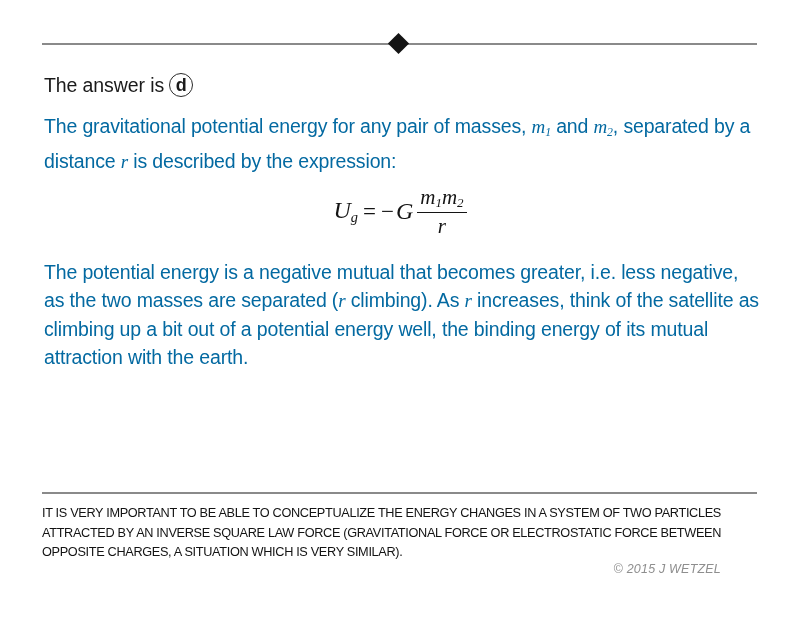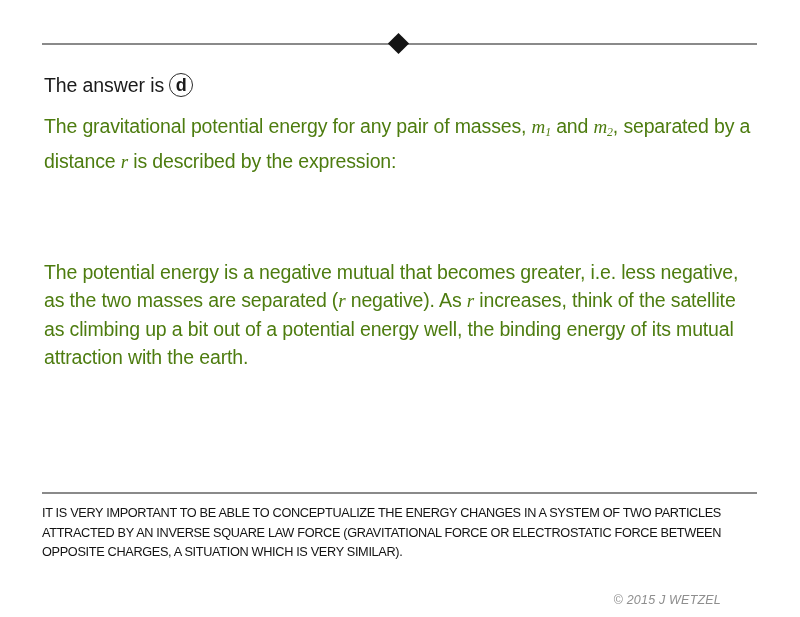--- a/index.html
+++ b/index.html
@@ -77,21 +77,21 @@
 
   
   .para {
     position: absolute;
     left: 44px;
     width: 716px;
     font-size: 19.5px;
     line-height: 28px;
     letter-spacing: -0.15px;
     text-align: left;
-    color: #4d7c0f;
+    color: #0369a1;
   }
   #para-1 { top: 112px; }
   #para-2 { top: 258px; }
 
   .mvar {
     font-family: "Liberation Serif", serif;
     font-style: italic;
     font-size: 19px;
   }
   .mvar sub {
@@ -189,21 +189,21 @@
     font-size: 13.2px;
     line-height: 19.5px;
     letter-spacing: -0.35px;
     color: #131313;
     transform: scaleX(0.965);
     transform-origin: left top;
   }
   .copyright {
     position: absolute;
     right: 43px;
-    top: 593px;
+    top: 562px;
     font-size: 12.5px;
     font-style: italic;
     color: #8e8e8e;
     letter-spacing: 0.2px;
     text-align: center;
   }
 </style>
 </head>
 <body>
 
@@ -215,22 +215,31 @@
   </div>
 
   <div class="answer-line">
     <span class="ans-text">The answer is</span><span class="circled">d</span>
   </div>
 
   <div class="para" id="para-1">
     <span>The gravitational potential energy for any pair of masses, </span><span class="mvar"><span>m</span><sub>1</sub></span><span> and </span><span class="mvar"><span>m</span><sub>2</sub></span><span>, separated by a distance </span><span class="mvar">r</span><span> is described by the expression:</span>
   </div>
 
+  <div class="equation">
+    <span class="eq-inner">
+      <span class="eq-u"><span>U</span><sub>g</sub></span><span class="eq-eq">=</span><span class="eq-minus">−</span><span class="eq-g">G</span><span class="frac">
+        <span class="num"><span>m</span><sub>1</sub><span>m</span><sub>2</sub></span>
+        <span class="bar"></span>
+        <span class="den">r</span>
+      </span>
+    </span>
+  </div>
 
   <div class="para" id="para-2">
-    <span>The potential energy is a negative mutual that becomes greater, i.e. less negative, as the two masses are separated (</span><span class="mvar">r</span><span> negative).  As </span><span class="mvar">r</span><span> increases, think of the satellite as climbing up a bit out of a potential energy well, the binding energy of its mutual attraction with the earth.</span>
+    <span>The potential energy is a negative mutual that becomes greater, i.e. less negative, as the two masses are separated (</span><span class="mvar">r</span><span> climbing).  As </span><span class="mvar">r</span><span> increases, think of the satellite as climbing up a bit out of a potential energy well, the binding energy of its mutual attraction with the earth.</span>
   </div>
 
   <div class="footer-rule"></div>
   <div class="footer-note">IT IS VERY IMPORTANT TO BE ABLE TO CONCEPTUALIZE THE ENERGY CHANGES IN A SYSTEM OF TWO PARTICLES ATTRACTED BY AN INVERSE SQUARE LAW FORCE (GRAVITATIONAL FORCE OR ELECTROSTATIC FORCE BETWEEN OPPOSITE CHARGES, A SITUATION WHICH IS VERY SIMILAR).</div>
   <div class="copyright">© 2015 J WETZEL</div>
 
 </div>
 
 </body></html>

